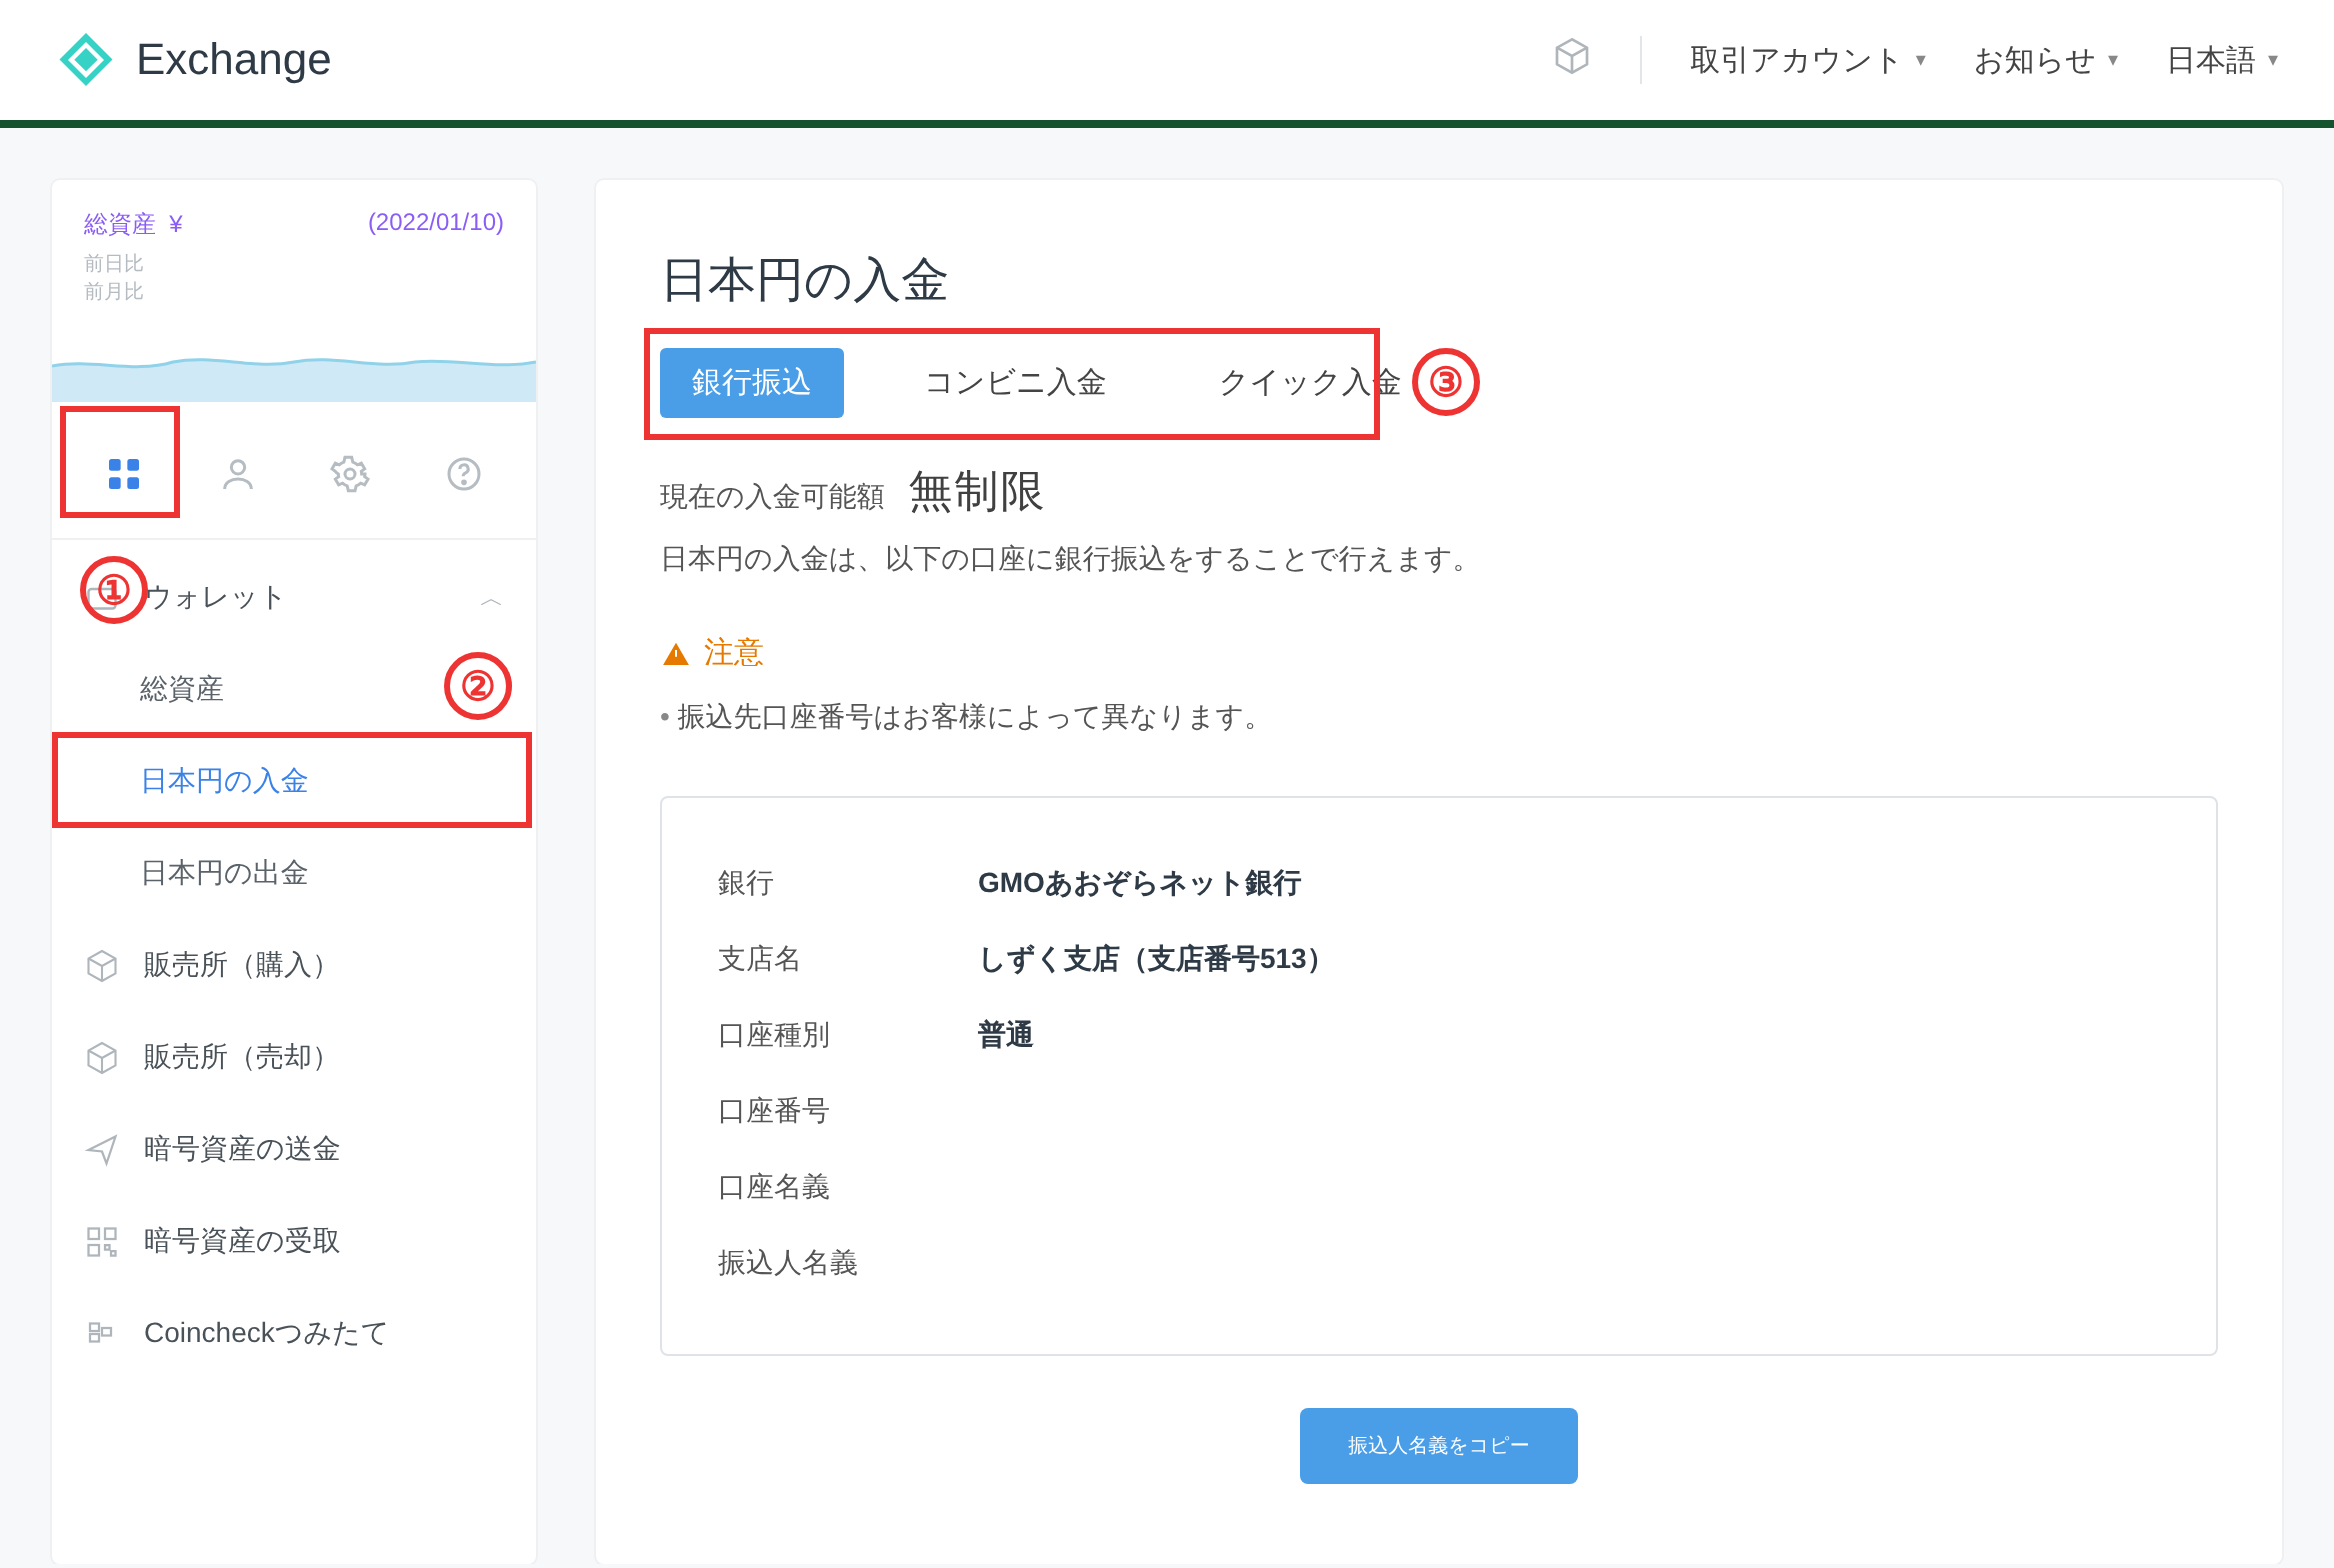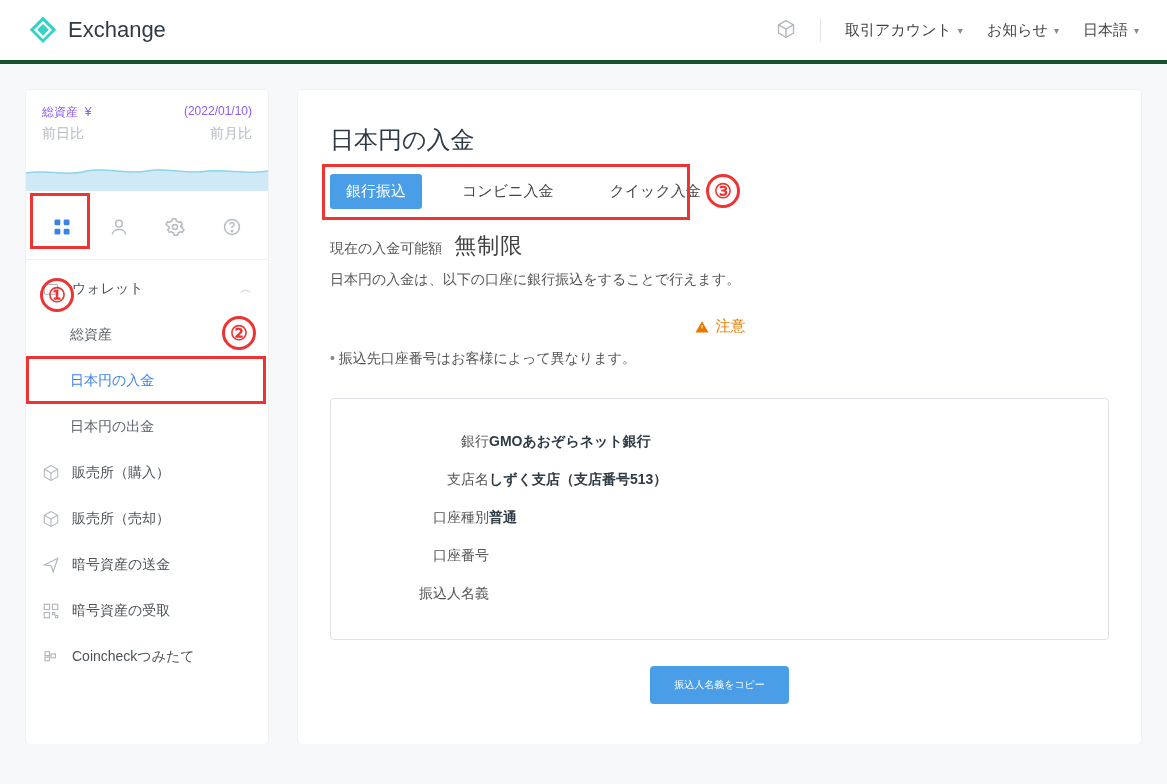--- a/index.html
+++ b/index.html
@@ -14,21 +14,21 @@
   .vsep { width:1px; height:24px; background:#e3e6e9; }
   .tmenu { display:flex; align-items:center; gap:6px; cursor:pointer; }
   .chev { font-size:10px; color:#888; }
 
   
   .wrap { display:flex; gap:30px; padding:26px 26px 0 26px; }
 
   
   .sidebar { width:242px; background:#fff; border-radius:4px; box-shadow:0 0 0 1px rgba(0,0,0,0.03); padding-bottom:10px;}
   .asset-head { padding:14px 16px 4px 16px; font-size:12px; color:#8b5cf6; display:flex; justify-content:space-between; }
-  .asset-sub  { padding:0 16px 6px 16px; font-size:14px; color:#b4bbc1; display:flex; justify-content:space-between; }
+  .asset-sub  { padding:0 16px 6px 16px; font-size:10px; color:#b4bbc1; display:flex; justify-content:space-between;flex-direction:column; }
   .spark { height:42px; position:relative; overflow:hidden; }
   .spark svg { width:100%; height:100%; display:block; }
 
   .tabicons { display:flex; justify-content:space-around; padding:18px 8px 14px 8px; border-bottom:1px solid #eef0f2; position:relative;}
   .tabicon { width:40px; height:36px; display:flex; align-items:center; justify-content:center; color:#b5bcc2; cursor:pointer; }
   .tabicon.active { color:#3b82e8; }
   .tabicon svg { width:20px; height:20px; }
 
   .nav { padding-top:6px; }
   .nav-item { display:flex; align-items:center; gap:12px; padding:14px 16px; color:#4a5259; cursor:pointer; font-size:14px; }
@@ -42,27 +42,27 @@
   .main { flex:1; background:#fff; border-radius:4px; box-shadow:0 0 0 1px rgba(0,0,0,0.03); padding:34px 32px 40px 32px;}
   .page-title { font-size:24px; color:#2e3a45; margin-bottom:18px; font-weight:500;}
   .tabs { display:flex; gap:24px; align-items:center; margin-bottom:22px;}
   .tab { padding:8px 16px; font-size:15px; color:#444; cursor:pointer; border-radius:3px;text-align:right;}
   .tab.active { background:#4a9ee8; color:#fff; }
 
   .limit-line { font-size:14px; color:#555; margin-bottom:10px;}
   .limit-line .big { font-size:22px; color:#404040; margin-left:8px; letter-spacing:1px;}
   .desc { font-size:14px; color:#555; margin-bottom:28px;}
 
-  .warn-title { color:#e67a00; font-size:15px; display:flex; align-items:center; gap:6px; margin-bottom:10px;justify-content:center;}
+  .warn-title { color:#e67a00; font-size:15px; display:flex; align-items:center; gap:6px; margin-bottom:10px;}
   .warn-title svg{ width:16px; height:16px; }
   .bullets { list-style:none; padding:0; margin-bottom:26px;}
   .bullets li { font-size:14px; color:#555; padding:4px 0; }
   .bullets li::before { content:"• "; color:#888; }
 
-  .bank-box { border:1px solid #dfe3e7; border-radius:4px; padding:24px 28px 26px 28px;text-align:right;}
+  .bank-box { border:1px solid #dfe3e7; border-radius:4px; padding:24px 28px 26px 28px;}
   .brow { display:flex; padding:10px 0; font-size:14px;}
   .blabel { width:130px; color:#555; }
   .bval { color:#2e3a45; font-weight:600;}
 
   .copy-btn-wrap{ text-align:center; margin-top:26px;}
   .copy-btn{ background:#4a9ee8; color:#fff; border:none; padding:12px 24px; font-size:10px; border-radius:4px; cursor:pointer;}
 
   
   .ann { position:absolute; border:3px solid #e33; pointer-events:none; }
   .ann-num { position:absolute; width:34px; height:34px; border:3px solid #e33; border-radius:50%; color:#e33; font-weight:700; font-size:20px; display:flex; align-items:center; justify-content:center; background:transparent; pointer-events:none; font-family:Arial,sans-serif;}
@@ -265,20 +265,24 @@
         </div>
       <div class="brow">
           <span class="blabel">口座種別</span>
           <span class="bval">普通</span>
         </div>
       <div class="brow">
           <span class="blabel">口座番号</span>
           <span class="bval"></span>
         </div>
       <div class="brow">
+          <span class="blabel">口座名義</span>
+          <span class="bval"></span>
+        </div>
+      <div class="brow">
           <span class="blabel">振込人名義</span>
           <span class="bval"></span>
         </div>
     </div>
 
     <div class="copy-btn-wrap">
       <button class="copy-btn">振込人名義をコピー</button>
     </div>
   </div>
 </div>

